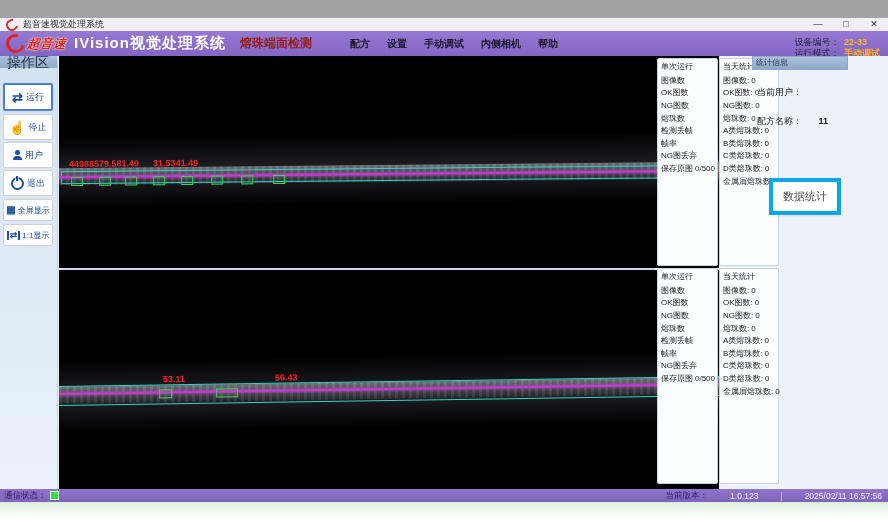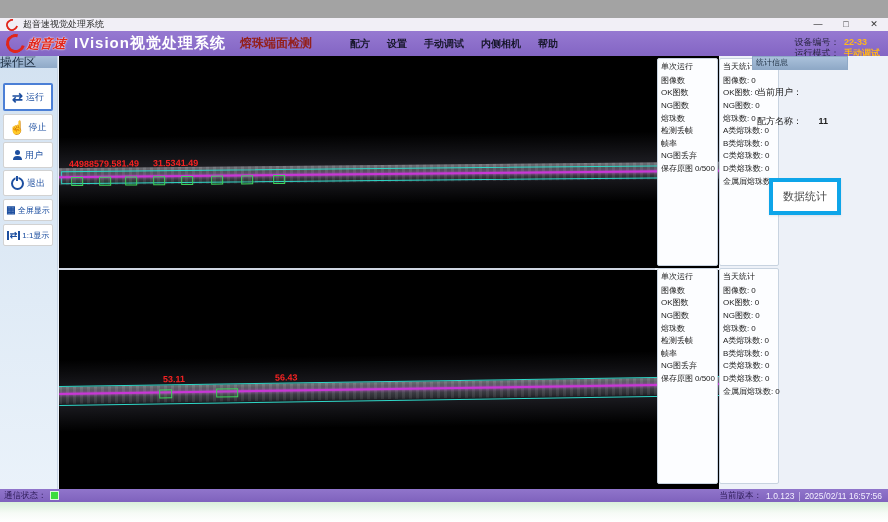--- a/index.html
+++ b/index.html
@@ -29,21 +29,21 @@
   .header-info{margin-left:auto;padding-right:8px;font-size:9px;line-height:11px;text-align:left;margin-top:8px;}
   .hi-label{color:#27243f;}
   .hi-value{color:#ffb71b;font-weight:bold;margin-left:2px;}
 
   
   .main{position:absolute;top:56px;left:0;width:888px;height:433px;background:#edf1f8;}
 
   
   .sidebar{position:absolute;left:0;top:0;width:57px;height:433px;
            background:linear-gradient(180deg,#d3e2f1,#eaf2fa);border-right:1px solid #c7d5e5;}
-  .sidebar-header{height:12px;line-height:12px;font-size:12px;color:#1e2f42;padding-left:0;
+  .sidebar-header{height:12px;line-height:12px;font-size:14px;color:#1e2f42;padding-left:7px;
                   background:linear-gradient(180deg,#aac1db,#8fa9c7);}
   .side-btn{position:absolute;left:3px;width:50px;background:#ffffff;border:1px solid #d2d2d2;
             border-radius:2px;display:flex;align-items:center;justify-content:center;gap:3px;
             font-size:9px;color:#1d4fa0;padding:0;cursor:pointer;}
   .side-btn.run{top:27px;height:28px;border:2px solid #4b7fd6;}
   .side-btn.stop{top:58px;height:26px;}
   .side-btn.user{top:86px;height:26px;}
   .side-btn.exit{top:114px;height:26px;}
   .side-btn.fullscreen{top:143px;height:22px;font-size:8px;gap:2px;}
   .side-btn.ratio{top:168px;height:22px;font-size:8px;gap:2px;}
@@ -112,21 +112,21 @@
   .btn-prepare{position:absolute;left:17px;top:59px;width:72px;height:38px;background:#f9a41f;
                border:1px solid #c07c12;color:#23242b;font-size:13px;cursor:pointer;}
   .btn-datastats{position:absolute;left:17px;top:122px;width:72px;height:37px;background:#ffffff;
                border:4px solid #0ea5e9;color:#4a4a4a;font-size:11px;cursor:pointer;box-shadow:0 1px 2px rgba(0,0,0,.08);}
 
   
   .statusbar{position:absolute;top:489px;left:0;width:888px;height:13px;
              background:linear-gradient(180deg,#9075cb,#7f62bd);display:flex;align-items:center;font-size:8.5px;}
   .sb-label{color:#32205e;margin-left:4px;}
   .led{width:7px;height:7px;background:#3ddc3d;border:1px solid #dff8df;margin-left:3px;flex:none;}
-  .sb-right{margin-left:auto;display:flex;align-items:center;gap:4px;padding-right:6px;}
+  .sb-right{margin-left:auto;display:flex;align-items:center;gap:22px;padding-right:6px;}
   .sb-val{color:#f3efff;}
   .sb-sep{color:#d9cff2;}
 
   .bottom-strip{position:absolute;top:502px;left:0;width:888px;height:20px;
                 background:linear-gradient(180deg,#d9efda,#f6fbf6 55%,#ffffff);}
 </style>
 </head>
 <body>
 
 <div class="screen">

